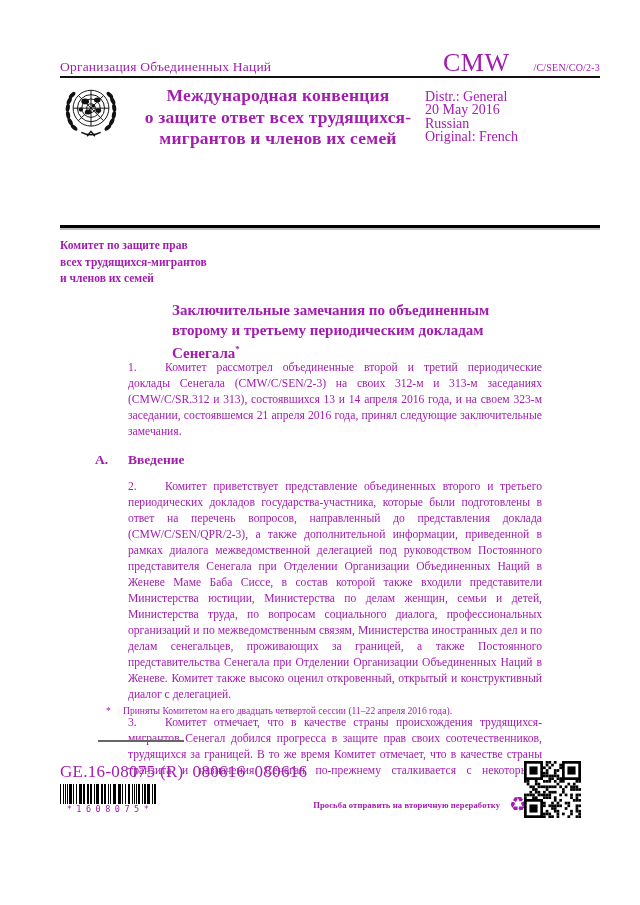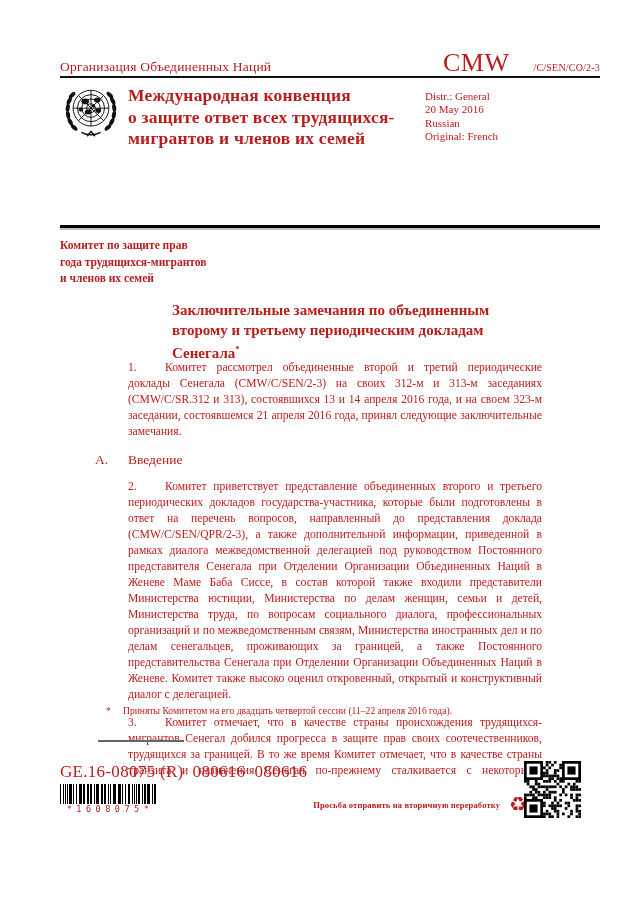--- a/index.html
+++ b/index.html
@@ -1,44 +1,44 @@
 <!DOCTYPE html>
 <html lang="ru"><head>
 <meta charset="utf-8">
 <style>
   html,body{margin:0;padding:0;background:#e9e9e9;}
   .page{
     position:relative;
     width:640px;height:905px;
     background:#ffffff;
     font-family:"Liberation Serif", serif;
-    color:#b91c1c;
+    color:#a21caf;
     overflow:hidden;
     box-shadow:0 0 4px rgba(0,0,0,.2);
   }
   
   .header-row{
     position:absolute;left:60px;top:48px;width:540px;
     display:flex;justify-content:space-between;align-items:baseline;
   }
   .org-name{font-size:13.5px;letter-spacing:.2px;}
   .doc-symbol .cmw{font-size:26px;letter-spacing:.5px;}
   .doc-symbol .suffix{font-size:10px;letter-spacing:.2px;margin-left:24px;}
   .header-rule{
     position:absolute;left:60px;top:76px;width:540px;height:2px;background:#111;
   }
   
   .emblem{position:absolute;left:60px;top:84px;width:62px;height:58px;}
   .conv-title{
     position:absolute;left:128px;top:85px;width:300px;
-    font-size:17.5px;font-weight:bold;line-height:21.5px;letter-spacing:.2px;
+    font-size:17.5px;font-weight:bold;line-height:21.5px;letter-spacing:.2px;text-align:center;
   }
   .distr-block{
     position:absolute;left:425px;top:90px;
-    font-size:11px;line-height:13.4px;
+    font-size:14px;line-height:13.4px;
   }
   
   .thick-rule{
     position:absolute;left:60px;top:225px;width:540px;height:3px;background:#000;
     box-shadow:0 2px 0 rgba(0,0,0,.25);
   }
   
   .committee{
     position:absolute;left:60px;top:237px;
     font-size:11.5px;font-weight:bold;line-height:16.5px;
@@ -52,21 +52,21 @@
   
   .content{
     position:absolute;left:128px;top:360px;width:414px;
     font-size:11.6px;line-height:16px;
   }
   .para{margin:0 0 12px 0;text-align:justify;}
   .para.cut{text-align-last:justify;}
   .pnum{display:inline-block;width:37px;}
   .section-head{
     margin:0 0 11px -33px;
-    font-size:13.5px;font-weight:normal;
+    font-size:13.5px;font-weight:bold;
   }
   .section-head .letter{display:inline-block;width:33px;}
   
   .footnote-rule{
     position:absolute;left:98px;top:740px;width:86px;height:2px;background:#666;
   }
   .footnote{
     position:absolute;left:106px;top:705px;width:460px;
     font-size:9.6px;line-height:12px;
   }
@@ -150,21 +150,21 @@
     <div>Distr.: General</div>
     <div>20 May 2016</div>
     <div>Russian</div>
     <div>Original: French</div>
   </div>
 
   <div class="thick-rule"></div>
 
   <div class="committee">
     <div>Комитет по защите прав</div>
-    <div>года трудящихся-мигрантов</div>
+    <div>всех трудящихся-мигрантов</div>
     <div>и членов их семей</div>
   </div>
 
   <div class="doc-title"><span>Заключительные замечания по объединенным второму и третьему периодическим докладам Сенегала</span><sup>*</sup></div>
 
   <div class="content">
     <p class="para"><span class="pnum">1.</span><span>Комитет рассмотрел объединенные второй и третий периодические доклады Сенегала (CMW/C/SEN/2-3) на своих 312-м и 313-м заседаниях (CMW/C/SR.312 и 313), состоявшихся 13 и 14 апреля 2016 года, и на своем 323-м заседании, состоявшемся 21 апреля 2016 года, принял следующие заключительные замечания.</span></p>
 
     <div class="section-head"><span class="letter">A.</span><span>Введение</span></div>
 

